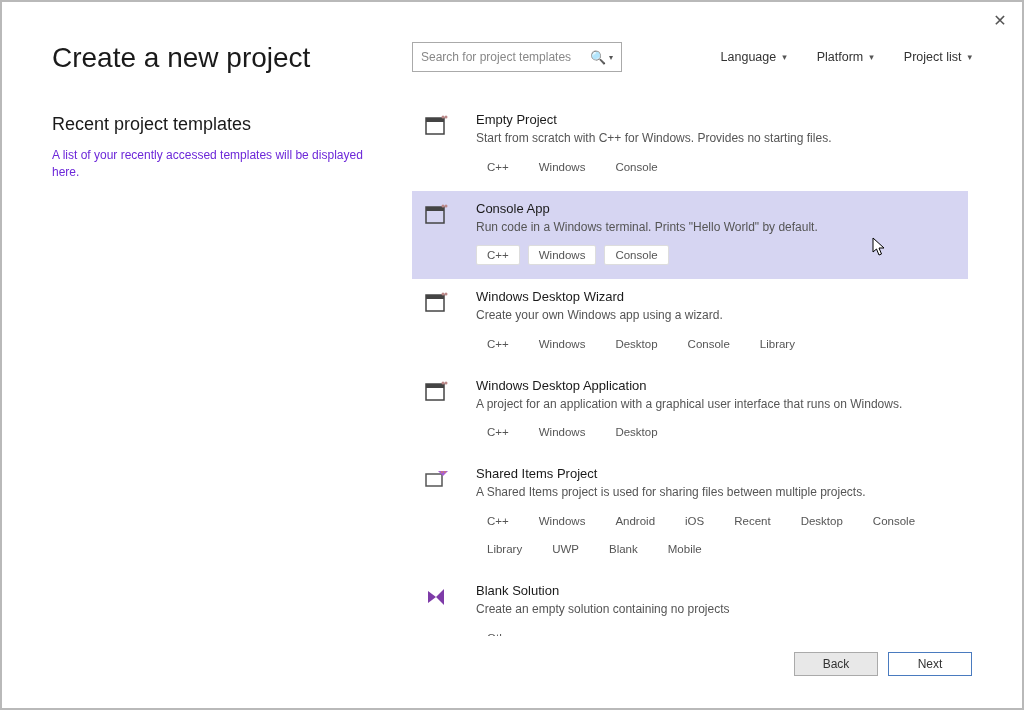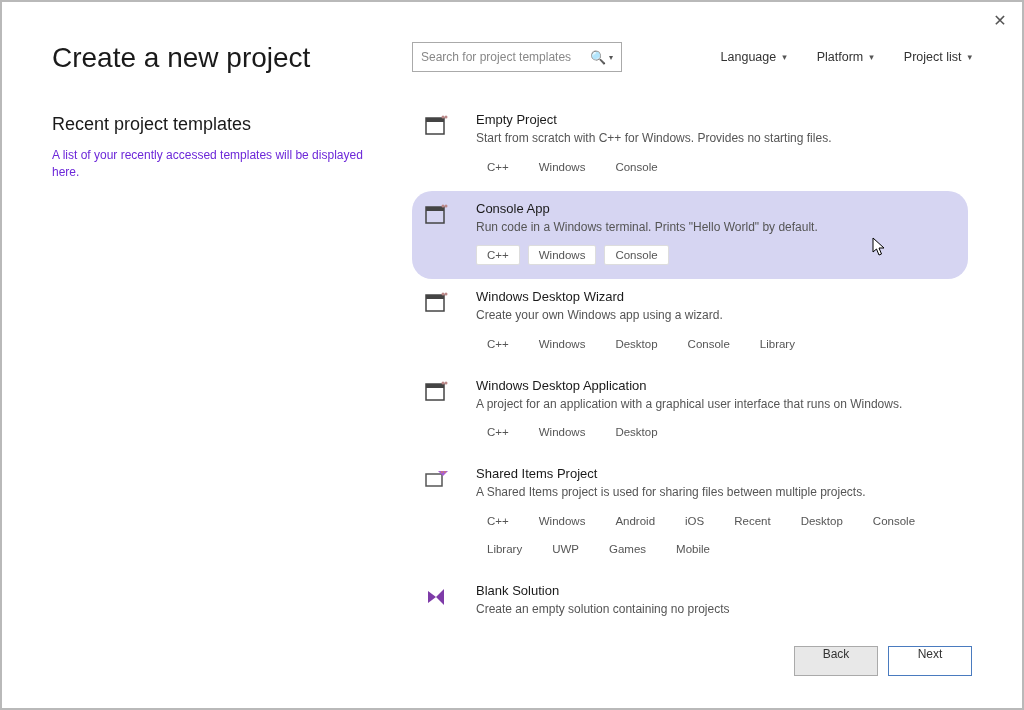--- a/index.html
+++ b/index.html
@@ -128,21 +128,20 @@
       height: 16px;
     }
     .template-item {
       display: flex;
       padding: 10px 12px 14px 12px;
       gap: 16px;
       cursor: pointer;
     }
     .template-item.selected {
       background: #d6d5f2;
-      border-radius: 20px;
     }
     .template-icon {
       width: 24px;
       height: 24px;
       flex-shrink: 0;
       margin-top: 2px;
     }
     .template-body {
       flex: 1;
       margin-left: 12px;
@@ -175,26 +174,27 @@
       border-color: transparent;
     }
     .footer {
       display: flex;
       justify-content: flex-end;
       gap: 10px;
       padding: 16px 0 12px 0;
     }
     .btn {
       width: 84px;
-      height: 30px;
+      height: 24px;
       border: 1px solid #aaa;
       background: #e8e8e8;
       font-size: 12px;
       cursor: pointer;
       display: flex;
+      align-items: center;
       justify-content: center;
       color: #333;
     }
     .btn.primary {
       border: 1px solid #4a7bbf;
       background: #fff;
     }
     .cursor-pointer {
       position: absolute;
       top: 235px;
@@ -324,21 +324,21 @@
               <div class="tags">
                 <span class="tag">C++</span>
                 <span class="tag">Windows</span>
                 <span class="tag">Android</span>
                 <span class="tag">iOS</span>
                 <span class="tag">Recent</span>
                 <span class="tag">Desktop</span>
                 <span class="tag">Console</span>
                 <span class="tag">Library</span>
                 <span class="tag">UWP</span>
-                <span class="tag">Games</span>
+                <span class="tag">Blank</span>
                 <span class="tag">Mobile</span>
               </div>
             </div>
           </div>
           <div class="template-item">
             <div class="template-icon"><svg width="24" height="24" viewBox="0 0 24 24">
                 <path d="M4 6 L12 12 L4 18 L4 6 M12 12 L20 4 L20 20 L12 12" fill="#7e3ba8"></path>
               </svg></div>
             <div class="template-body">
               <div class="template-title">Blank Solution</div>

